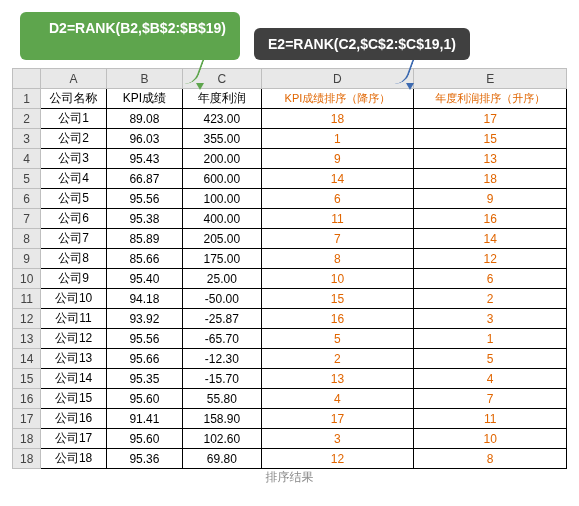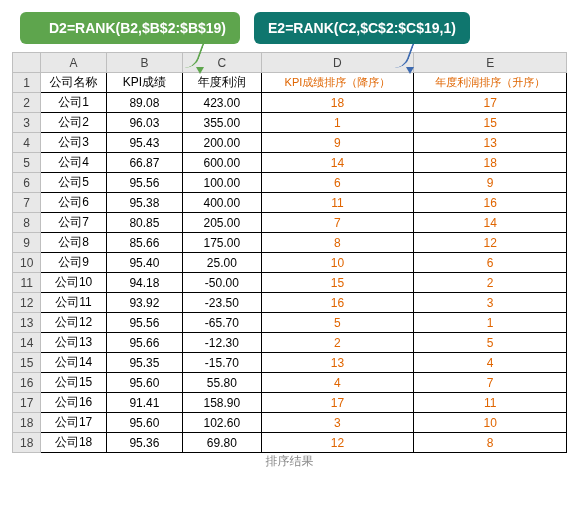--- a/index.html
+++ b/index.html
@@ -19,21 +19,21 @@
   .formula-chip {
     color: #fff;
     font-weight: bold;
     font-size: 14px;
     padding: 8px 14px;
     border-radius: 6px;
     position: relative;
     white-space: nowrap;
   }
   .chip-green { background: #5ea54d; padding-left: 29px; }
-  .chip-blue  { background: #0f766e; }
+  .chip-blue  { background: #404040; margin-top: 16px; }
   .chip-green::after,
   .chip-blue::after {
     content: "";
     position: absolute;
     bottom: -24px;
     width: 26px;
     height: 24px;
     border: 2px solid;
     border-left: none;
     border-top: none;
@@ -163,21 +163,21 @@
         <th class="rowhead">7</th>
         <td>公司6</td>
         <td>95.38</td>
         <td>400.00</td>
         <td class="rank-cell">11</td>
         <td class="rank-cell">16</td>
       </tr>
       <tr>
         <th class="rowhead">8</th>
         <td>公司7</td>
-        <td>80.85</td>
+        <td>85.89</td>
         <td>205.00</td>
         <td class="rank-cell">7</td>
         <td class="rank-cell">14</td>
       </tr>
       <tr>
         <th class="rowhead">9</th>
         <td>公司8</td>
         <td>85.66</td>
         <td>175.00</td>
         <td class="rank-cell">8</td>
@@ -196,21 +196,21 @@
         <td>公司10</td>
         <td>94.18</td>
         <td>-50.00</td>
         <td class="rank-cell">15</td>
         <td class="rank-cell">2</td>
       </tr>
       <tr>
         <th class="rowhead">12</th>
         <td>公司11</td>
         <td>93.92</td>
-        <td>-23.50</td>
+        <td>-25.87</td>
         <td class="rank-cell">16</td>
         <td class="rank-cell">3</td>
       </tr>
       <tr>
         <th class="rowhead">13</th>
         <td>公司12</td>
         <td>95.56</td>
         <td>-65.70</td>
         <td class="rank-cell">5</td>
         <td class="rank-cell">1</td>

